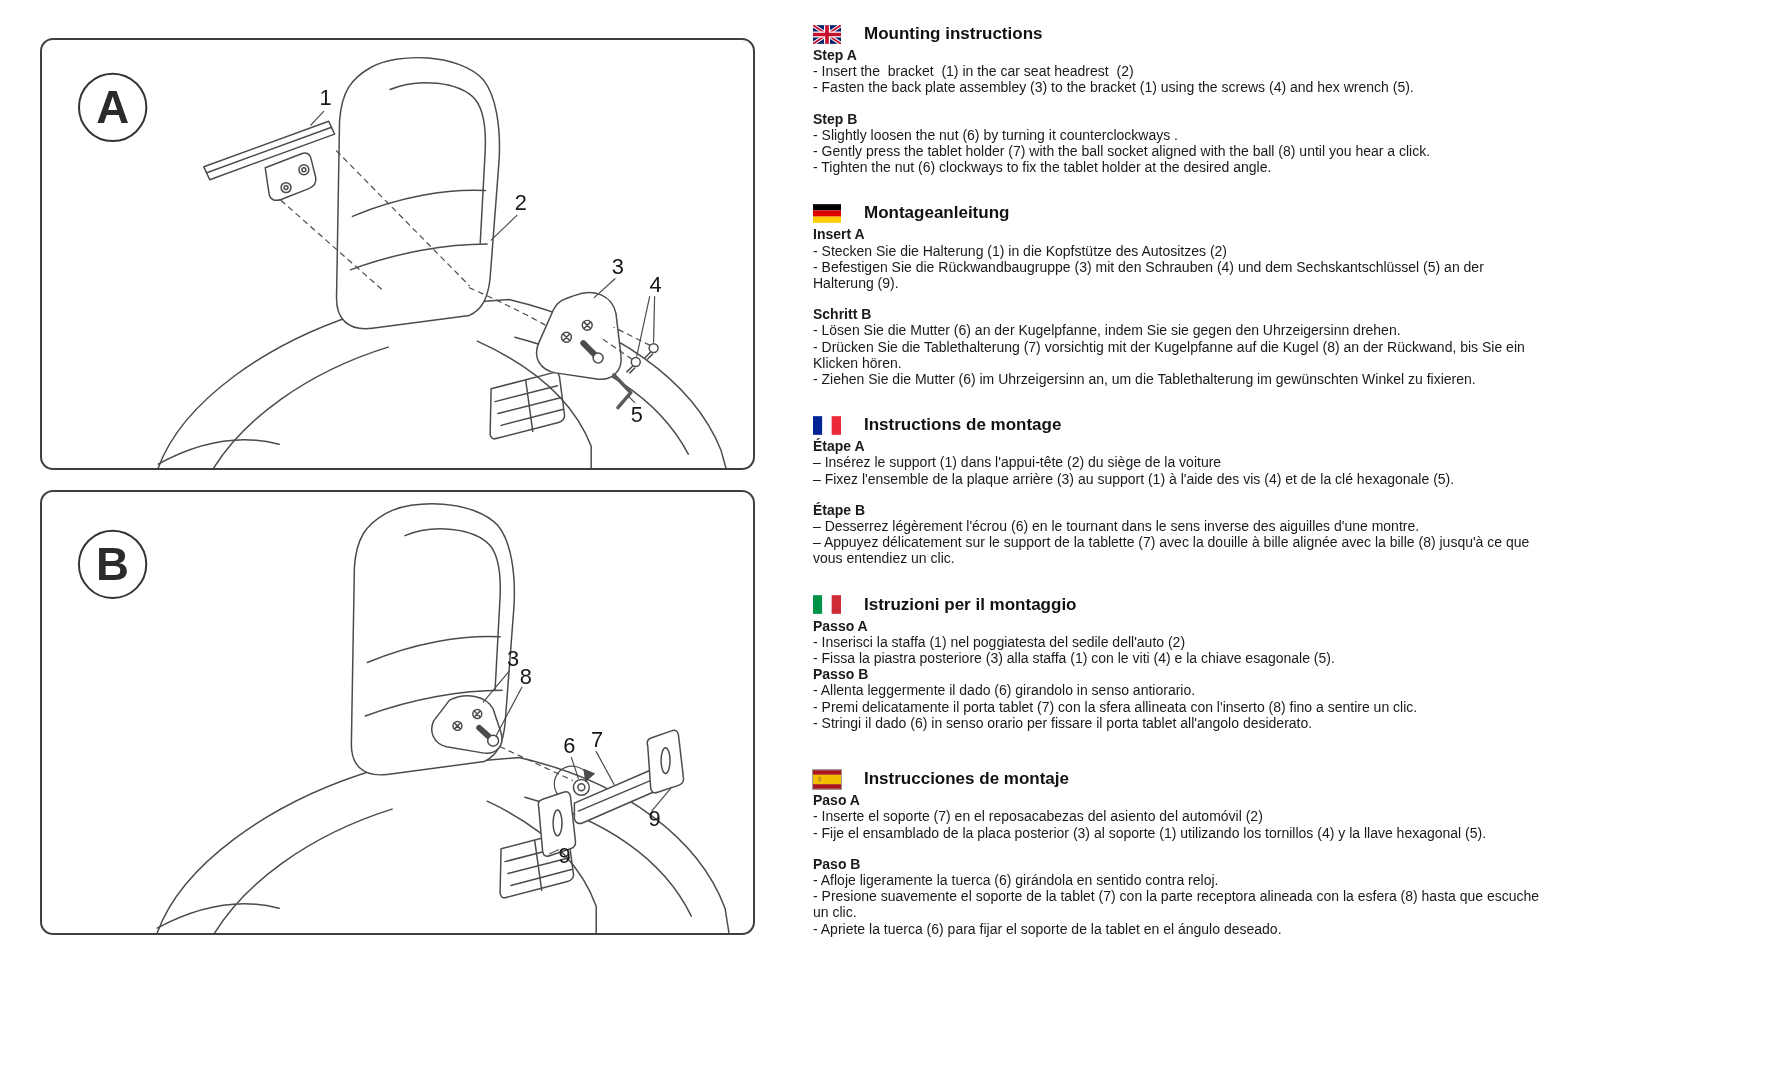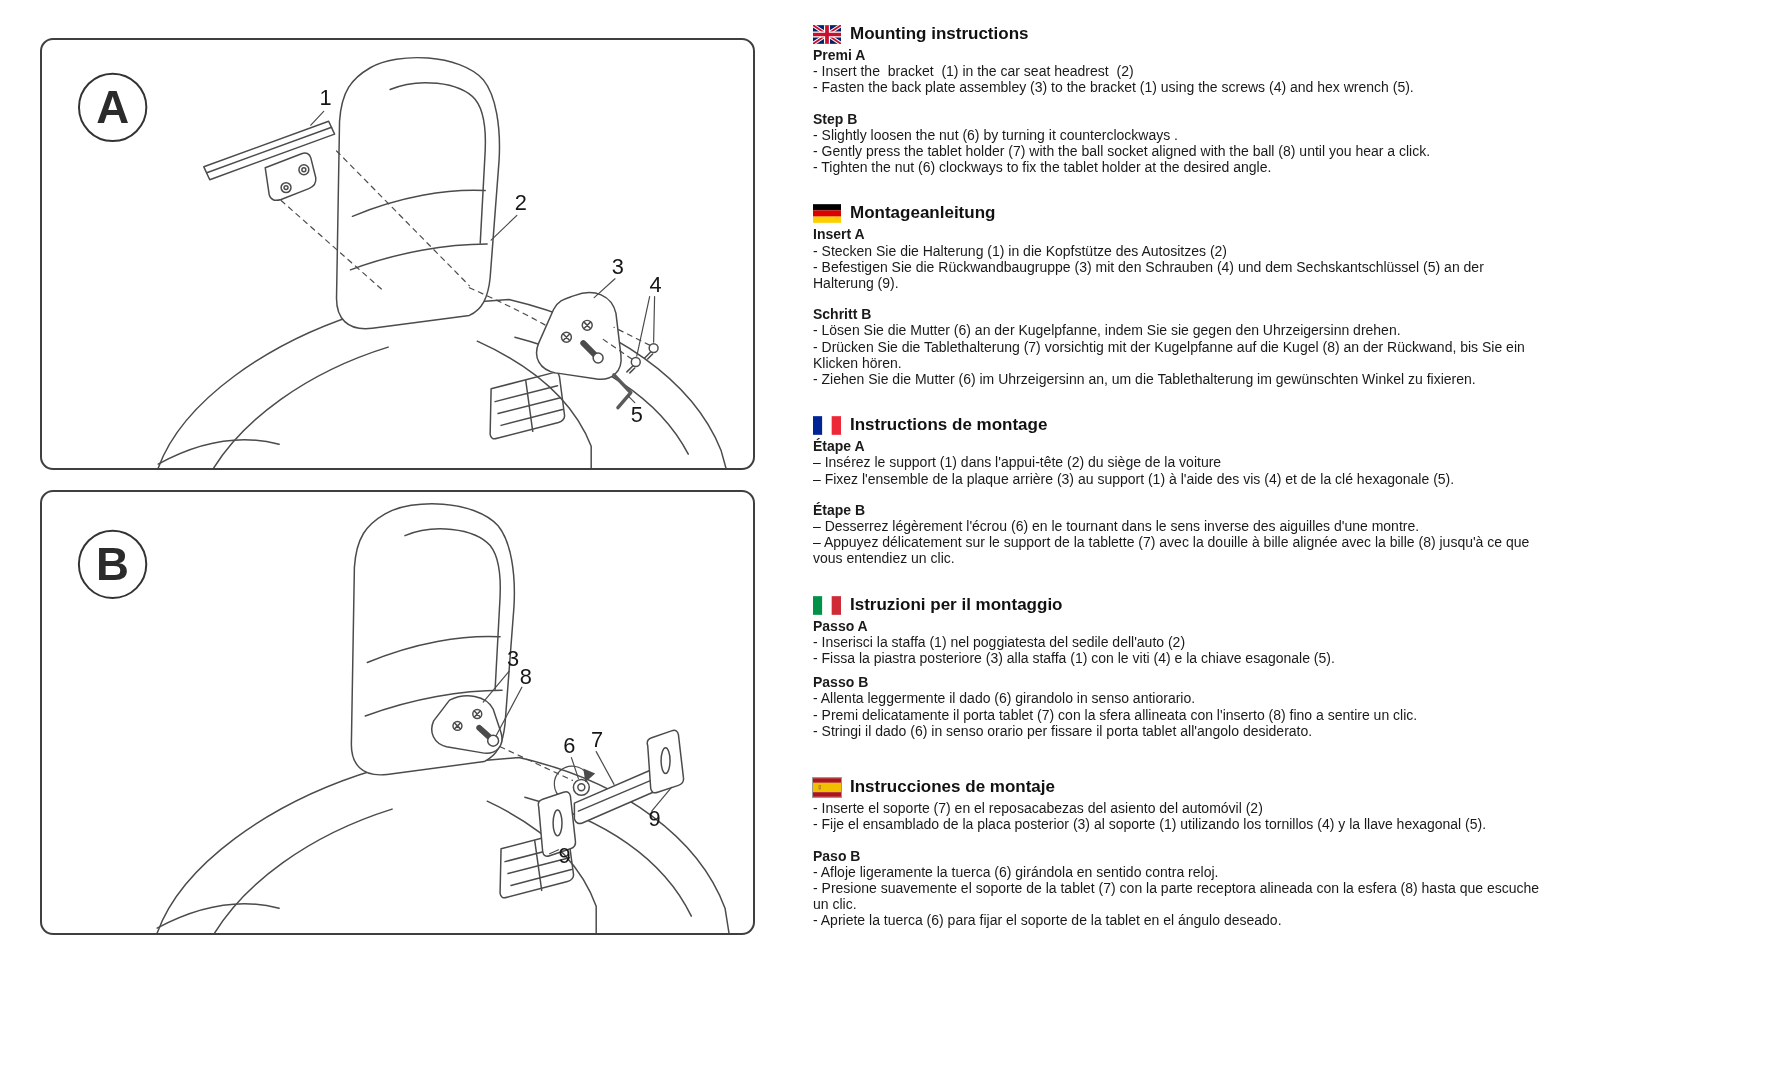--- a/index.html
+++ b/index.html
@@ -32,27 +32,27 @@
   .draw .arrowhead{fill:#4b4b4b;stroke:none;}
   .badge{fill:#ffffff;stroke:#333;stroke-width:2;}
   .badge-t{font:700 46px "Liberation Sans","DejaVu Sans",sans-serif;fill:#2b2b2b;text-anchor:middle;}
   .plabel{font:400 22px "Liberation Sans","DejaVu Sans",sans-serif;fill:#161616;text-anchor:middle;}
   
   .instructions{
     position:absolute;left:813px;top:24px;width:733px;
   }
   .section{margin-bottom:28px;}
   .section.tight-after{margin-bottom:38px;}
-  .title-row{display:flex;align-items:flex-end;gap:9px;margin-bottom:3px;}
+  .title-row{display:flex;align-items:center;gap:23px;margin-bottom:3px;}
   .flag{display:block;width:28px;height:19px;flex:0 0 auto;}
   .flag svg{display:block;width:28px;height:19px;}
   .flag.bordered svg{outline:1px solid #9a9a9a;}
   .sec-title{margin:0;font-size:17px;font-weight:700;color:#111;line-height:20px;}
   .block + .block{margin-top:15px;}
-  .section.tight .block + .block{margin-top:8px;}
+  .section.tight .block + .block{margin-top:0;}
   .step-heading{font-size:14px;font-weight:700;line-height:16.2px;}
   .line{font-size:14px;line-height:16.2px;white-space:pre-wrap;}
 </style>
 </head>
 <body>
 
 <div class="sheet">
 
   <div class="panel a">
     <svg viewBox="0 0 715 432">
@@ -201,21 +201,21 @@
             <rect width="60" height="40" fill="#012169"></rect>
             <path d="M0,0 L60,40 M60,0 L0,40" stroke="#FFFFFF" stroke-width="8"></path>
             <path d="M0,0 L60,40 M60,0 L0,40" stroke="#C8102E" stroke-width="4"></path>
             <path d="M30,0 V40 M0,20 H60" stroke="#FFFFFF" stroke-width="13"></path>
             <path d="M30,0 V40 M0,20 H60" stroke="#C8102E" stroke-width="8"></path>
           </svg>
         </span>
         <h2 class="sec-title">Mounting instructions</h2>
       </div>
       <div class="block">
-        <div class="step-heading">Premi A</div>
+        <div class="step-heading">Step A</div>
         <div class="line">- Insert the  bracket  (1) in the car seat headrest  (2)</div>
         <div class="line">- Fasten the back plate assembley (3) to the bracket (1) using the screws (4) and hex wrench (5).</div>
       </div>
       <div class="block">
         <div class="step-heading">Step B</div>
         <div class="line">- Slightly loosen the nut (6) by turning it counterclockways .</div>
         <div class="line">- Gently press the tablet holder (7) with the ball socket aligned with the ball (8) until you hear a click.</div>
         <div class="line">- Tighten the nut (6) clockways to fix the tablet holder at the desired angle.</div>
       </div>
     </section>
@@ -298,20 +298,21 @@
             <rect width="60" height="10" y="0" fill="#AA151B"></rect>
             <rect width="60" height="20" y="10" fill="#F1BF00"></rect>
             <rect width="60" height="10" y="30" fill="#AA151B"></rect>
             <rect width="5" height="9" x="12" y="15" fill="#AD7821"></rect>
             <rect width="3" height="5" x="13" y="17" fill="#C9A227"></rect>
           </svg>
         </span>
         <h2 class="sec-title">Instrucciones de montaje</h2>
       </div>
       <div class="block">
+        <div class="step-heading">Paso A</div>
         <div class="line">- Inserte el soporte (7) en el reposacabezas del asiento del automóvil (2)</div>
         <div class="line">- Fije el ensamblado de la placa posterior (3) al soporte (1) utilizando los tornillos (4) y la llave hexagonal (5).</div>
       </div>
       <div class="block">
         <div class="step-heading">Paso B</div>
         <div class="line">- Afloje ligeramente la tuerca (6) girándola en sentido contra reloj.</div>
         <div class="line">- Presione suavemente el soporte de la tablet (7) con la parte receptora alineada con la esfera (8) hasta que escuche un clic.</div>
         <div class="line">- Apriete la tuerca (6) para fijar el soporte de la tablet en el ángulo deseado.</div>
       </div>
     </section>

